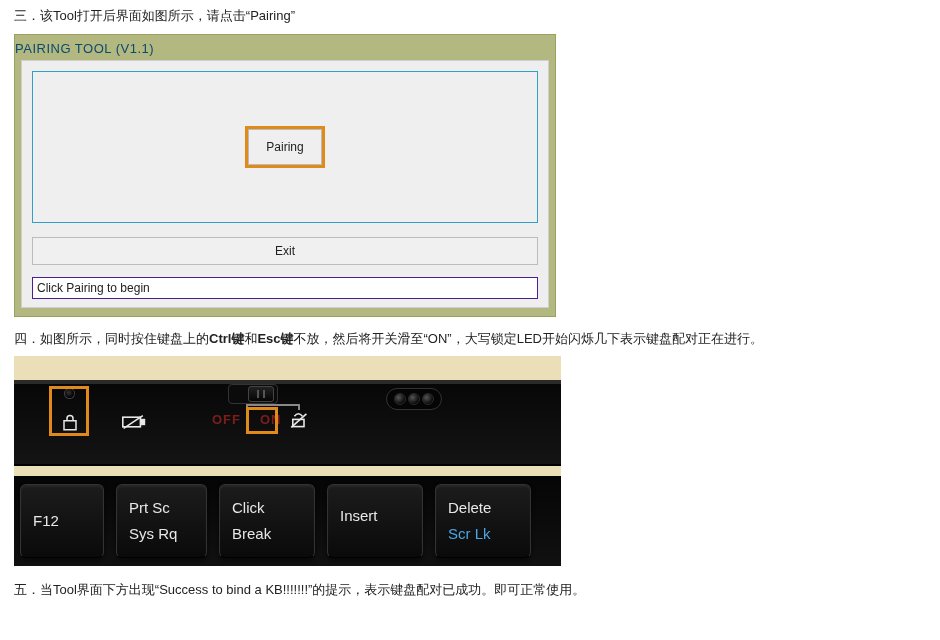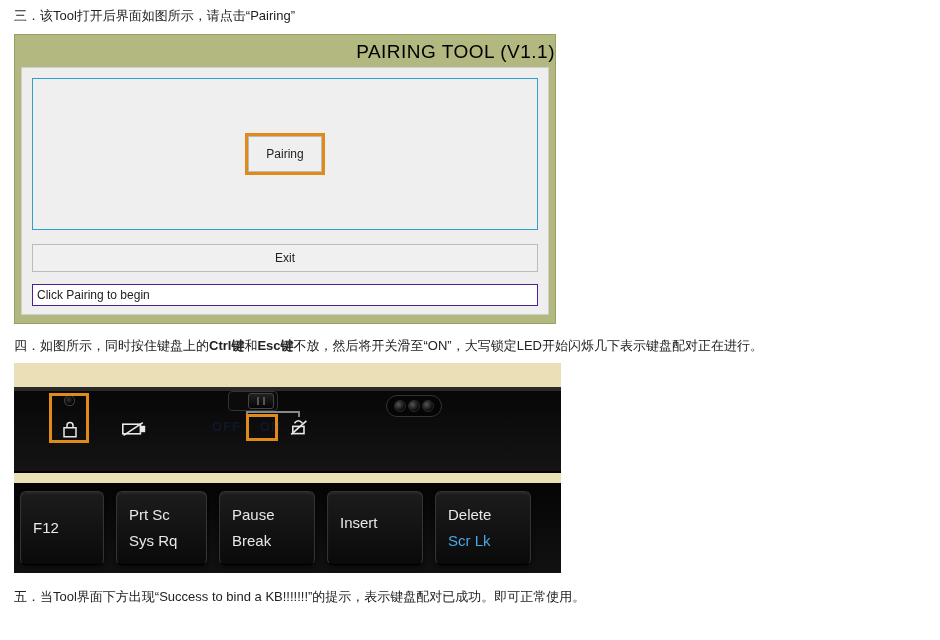--- a/index.html
+++ b/index.html
@@ -22,24 +22,24 @@
 
   
   .tool-window {
     width: 542px;
     background: #b3b780;
     border: 1px solid #9aa060;
     box-sizing: border-box;
     margin-bottom: 12px;
   }
   .tool-titlebar {
-    text-align: right;
+    text-align: left;
     font-family: "Segoe UI", Arial, sans-serif;
-    font-size: 19px;
-    color: #000000;
+    font-size: 13px;
+    color: #0c4a6e;
     padding: 6px 0 4px 0;
     letter-spacing: .5px;
   }
   .tool-client {
     margin: 0 6px 8px 6px;
     background: #eeeeee;
     border: 1px solid #cfcfcf;
     padding: 10px 10px 8px 10px;
     box-sizing: border-box;
   }
@@ -157,21 +157,21 @@
     top:3px; width:2px; height:8px; background:#555;
   }
   .slider-knob::before{ left:8px; }
   .slider-knob::after{ left:14px; }
 
   .off-label, .on-label {
     position: absolute;
     top: 56px;
     font-size: 13px;
     font-weight: bold;
-    color: #0f172a;
+    color: #7f1d1d;
     letter-spacing: 1px;
   }
   .off-label { left: 198px; }
   .on-label  { left: 246px; }
   .on-highlight {
     position: absolute;
     top: 51px; left: 232px;
     width: 32px; height: 27px;
     border: 3px solid #e08a1a;
     box-sizing: border-box;
@@ -320,21 +320,21 @@
 
     <div class="kb-keyrow">
       <div class="kb-key key-f12">
         <span class="l1">F12</span>
       </div>
       <div class="kb-key key-prtsc">
         <span class="l1">Prt Sc</span>
         <span class="l2">Sys Rq</span>
       </div>
       <div class="kb-key key-pause">
-        <span class="l1">Pause</span>
+        <span class="l1">Click</span>
         <span class="l2">Break</span>
       </div>
       <div class="kb-key key-insert">
         <span class="l1">Insert</span>
         <span class="l2"></span>
       </div>
       <div class="kb-key key-delete">
         <span class="l1">Delete</span>
         <span class="l2 blue">Scr Lk</span>
       </div>

